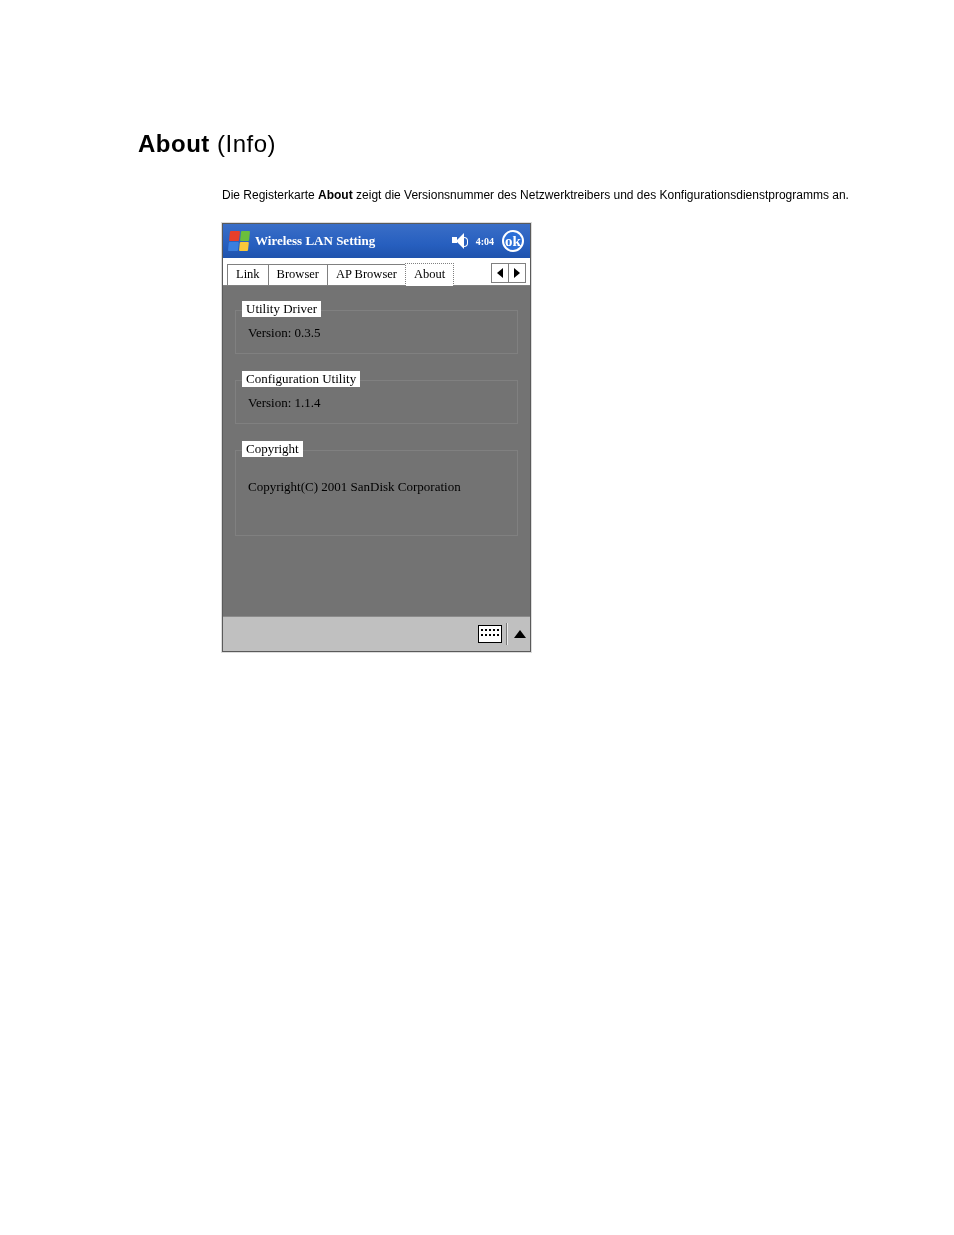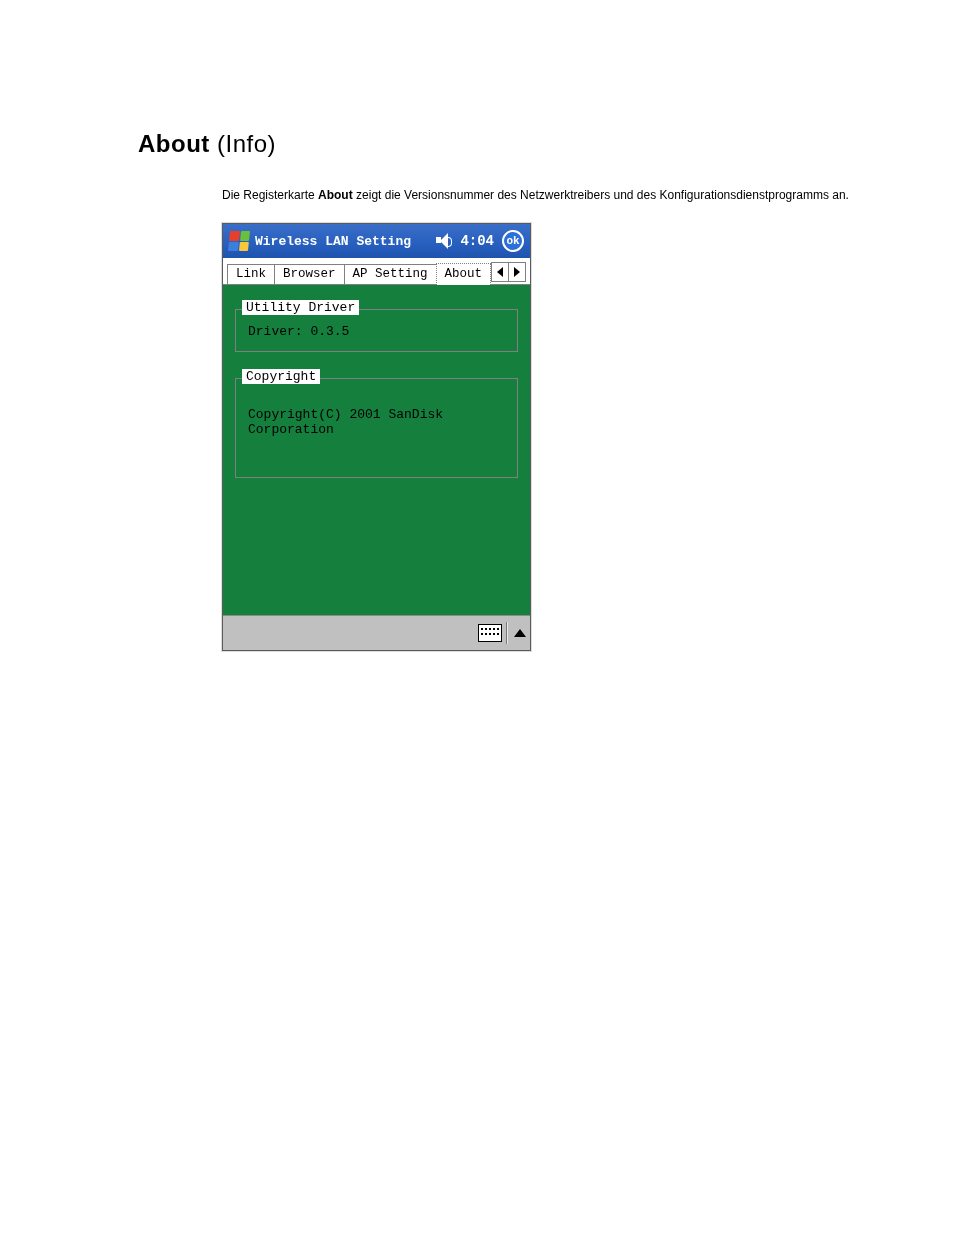--- a/index.html
+++ b/index.html
@@ -29,22 +29,22 @@
     font-size: 12px;
     line-height: 1.6;
     margin-bottom: 18px;
   }
   .body-text .bold { font-weight: 700; }
   
   .device {
     margin-left: 84px;
     width: 307px;
     border: 1px solid #5a5a5a;
-    background: #15803d;
-    font-family: Liberation Mono, monospace;
+    background: #737373;
+    font-family: Liberation Serif, serif;
     font-size: 13px;
     box-shadow: 0 0 0 1px #dcdcdc;
   }
   
   .titlebar {
     display: flex;
     align-items: center;
     background: linear-gradient(#3a6ec7, #275fbf 60%, #1f53ad);
     height: 34px;
     padding: 0 6px;
@@ -91,34 +91,34 @@
   }
   .speaker .wave1, .speaker .wave2 {
     position: absolute;
     border: 1.5px solid #fff;
     border-left: none;
     border-top-right-radius: 10px;
     border-bottom-right-radius: 10px;
   }
   .speaker .wave1 { left: 12px; top: 4px; width: 3px; height: 8px; }
   .clock {
-    color: #fff; font-weight: 700; font-size: 14px;
+    color: #fff; font-weight: 700; font-size: 10px;
     margin-right: 2px;
   }
   .ok-badge {
     width: 22px; height: 22px;
     border-radius: 50%;
     background: #2c6fd7;
     border: 2px solid #fff;
     display: flex;
     align-items: center;
     justify-content: center;
     color: #fff;
     font-weight: 700;
-    font-size: 11px;
+    font-size: 15px;
     box-sizing: border-box;
   }
   
   .tabbar {
     display: flex;
     align-items: flex-end;
     background: #ffffff;
     padding: 4px 4px 0 4px;
     border-bottom: 1px solid #808080;
     gap: 0;
@@ -258,39 +258,43 @@
       <div class="speaker">
           <span class="wave1"></span>
         </div>
       <div class="clock">4:04</div>
       <div class="ok-badge">ok</div>
     </div>
 
     <div class="tabbar">
       <div class="tab">Link</div>
       <div class="tab">Browser</div>
-      <div class="tab">AP Setting</div>
+      <div class="tab">AP Browser</div>
       <div class="tab active">About</div>
       <div class="tab-nav">
         <div class="tab-nav-btn">
             <div class="tri-l"></div>
           </div>
         <div class="tab-nav-btn">
             <div class="tri-r"></div>
           </div>
       </div>
     </div>
 
     <div class="content">
 
       <div class="groupbox">
         <span class="legend">Utility Driver</span>
-        <div>Driver: 0.3.5</div>
-      </div>
-
+        <div>Version: 0.3.5</div>
+      </div>
+
+      <div class="groupbox">
+        <span class="legend">Configuration Utility</span>
+        <div>Version: 1.1.4</div>
+      </div>
 
       <div class="groupbox tall">
         <span class="legend">Copyright</span>
         <div>Copyright(C) 2001 SanDisk Corporation</div>
       </div>
 
     </div>
 
     <div class="bottombar">
       <div class="kbd-icon"></div>

